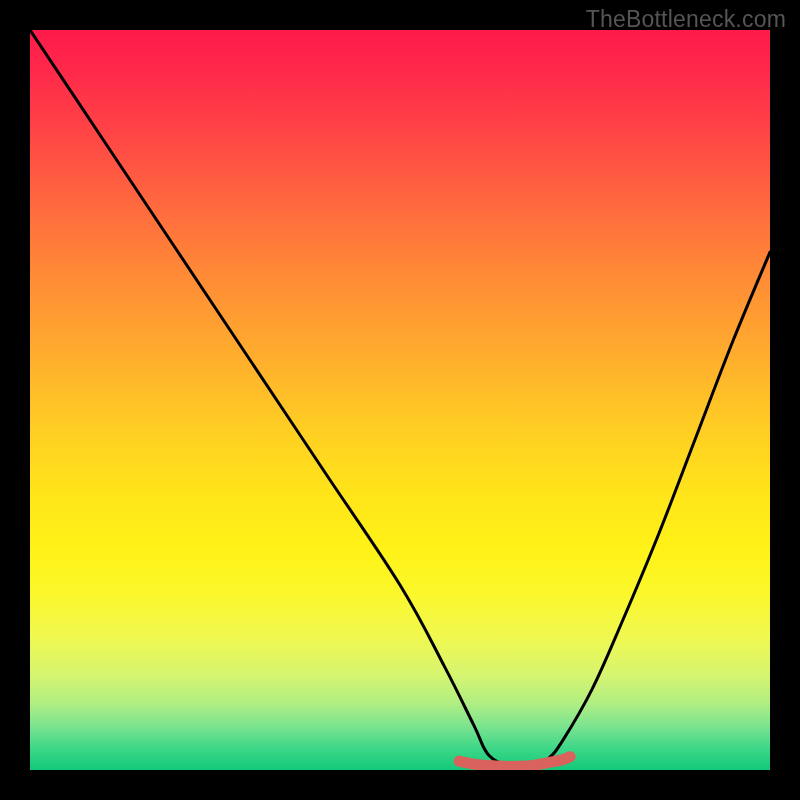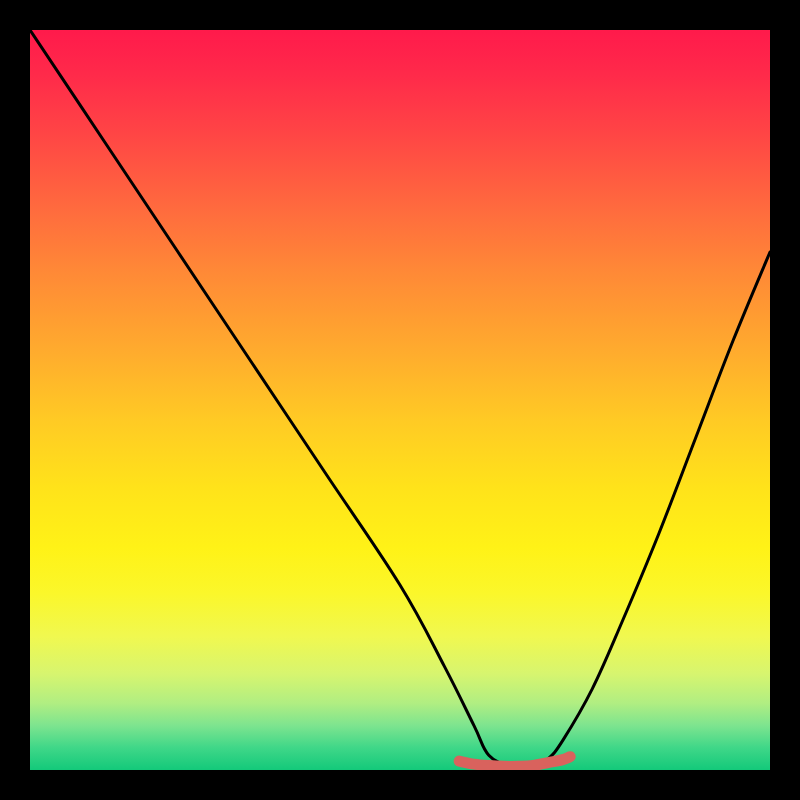--- a/index.html
+++ b/index.html
@@ -71,13 +71,14 @@
 
   <div class="plot-area">
     <div class="gradient"></div>
 
     <svg class="curve-layer" viewBox="0 0 740 740" preserveAspectRatio="none">
       <path d="M 0 0 C 13.32 19.98 47.36 71.03999999999999 74 111 C 100.64 150.96 121.36 182.04000000000002 148 222 C 174.64 261.96 195.36 293.03999999999996 222 332.99999999999994 C 248.64 372.9599999999999 269.36 404.03999999999996 296 444 C 322.64 483.96000000000004 348.688 520.368 370 555 C 391.312 589.632 401.08000000000004 611.092 414.40000000000003 636.4 C 427.72 661.708 436.008 679.616 444 695.6 C 451.992 711.5840000000001 452.14 717.874 458.8 725.2 C 465.46000000000004 732.5260000000001 473.008 734.302 481 736.3 C 488.992 738.2979999999999 496.54 737.632 503.20000000000005 736.3 C 509.86000000000007 734.968 512.672 733.562 518 728.9 C 523.328 724.2379999999999 524.808 723.054 532.8 710.4 C 540.7919999999999 697.746 551.7439999999999 679.912 562.4 658.6 C 573.056 637.288 580.012 619.972 592 592 C 603.988 564.028 615.68 536.5 629 503.2 C 642.32 469.9 652.68 441.632 666 407 C 679.32 372.368 689.68 344.1 703 310.8 C 716.32 277.5 733.34 237.984 740 222" fill="none" stroke="#000000" stroke-width="3" stroke-linecap="round" id="curve-path"></path>
       <path d="M 429.2 731.12 C 431.864 731.6528 438.67199999999997 733.2808 444 734.08 C 449.32800000000003 734.8792000000001 453.472 735.1604 458.8 735.56 C 464.12800000000004 735.9595999999999 468.272 736.1668 473.6 736.3 C 478.92800000000005 736.4331999999999 483.072 736.4331999999999 488.40000000000003 736.3 C 493.72800000000007 736.1668 497.87200000000007 736.2259999999999 503.20000000000005 735.56 C 508.528 734.894 512.672 733.6656 518 732.6 C 523.328 731.5344 528.804 730.7056 532.8 729.64 C 536.7959999999999 728.5744 538.8679999999999 727.2127999999999 540.1999999999999 726.68" fill="none" stroke="#d9625d" stroke-width="11" stroke-linecap="round" id="band-path"></path>
     </svg>
   </div>
 
+  <div class="watermark">TheBottleneck.com</div>
 </div>
 
 </body></html>

